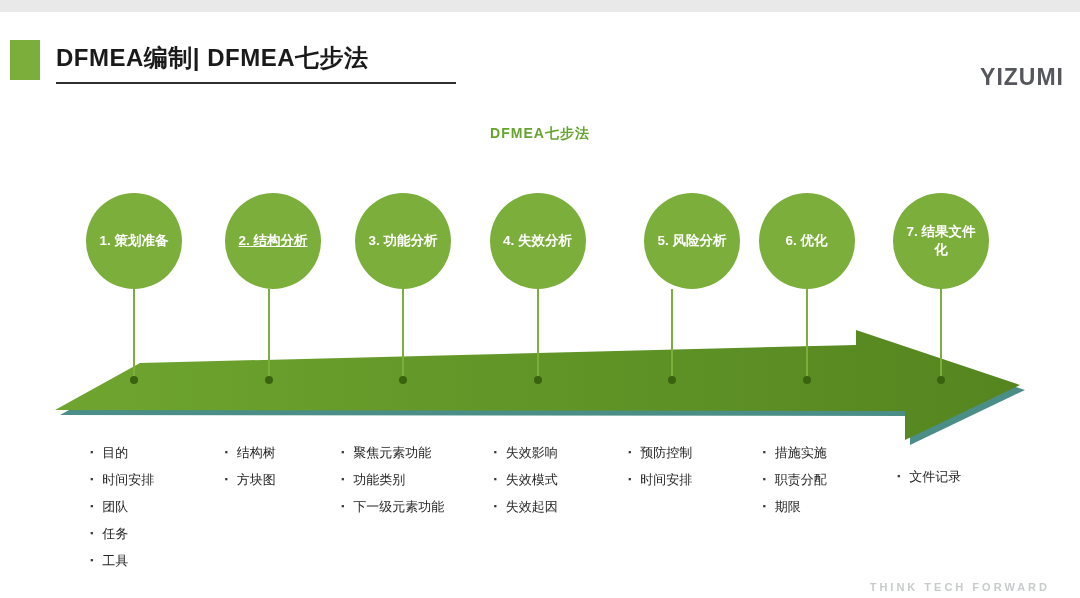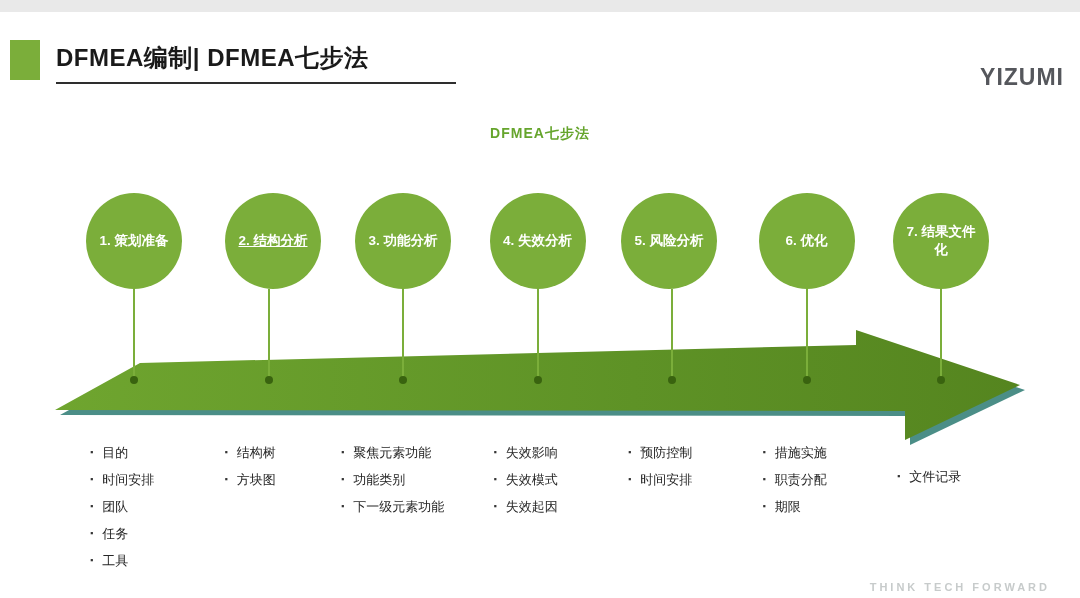--- a/index.html
+++ b/index.html
@@ -120,21 +120,21 @@
     <div class="step-items" style="left: 493.5px;">
       <ul>
             <li>失效影响</li>
             <li>失效模式</li>
             <li>失效起因</li>
           </ul>
     </div>
   </div>
 
   <div class="step">
-    <div class="step-circle" style="left: 621px;">
+    <div class="step-circle" style="left: 644px;">
       <span>5. 风险分析</span>
     </div>
     <div class="step-stem" style="left: 671px;"></div>
     <div class="step-dot" style="left: 668px;"></div>
     <div class="step-items" style="left: 628px;">
       <ul>
             <li>预防控制</li>
             <li>时间安排</li>
           </ul>
     </div>

